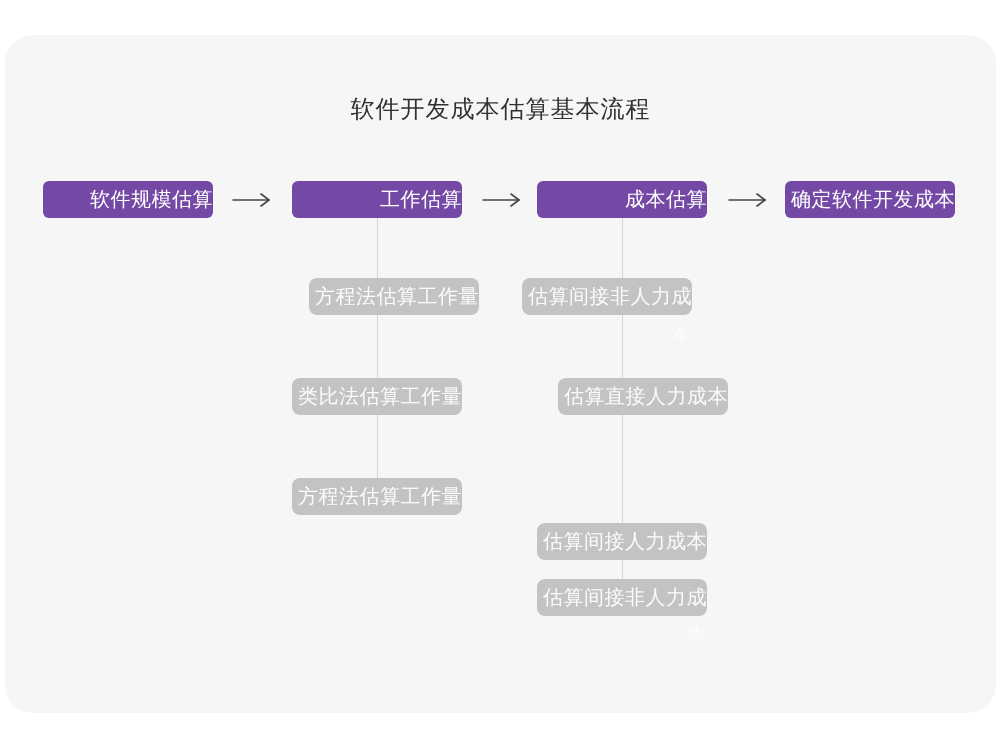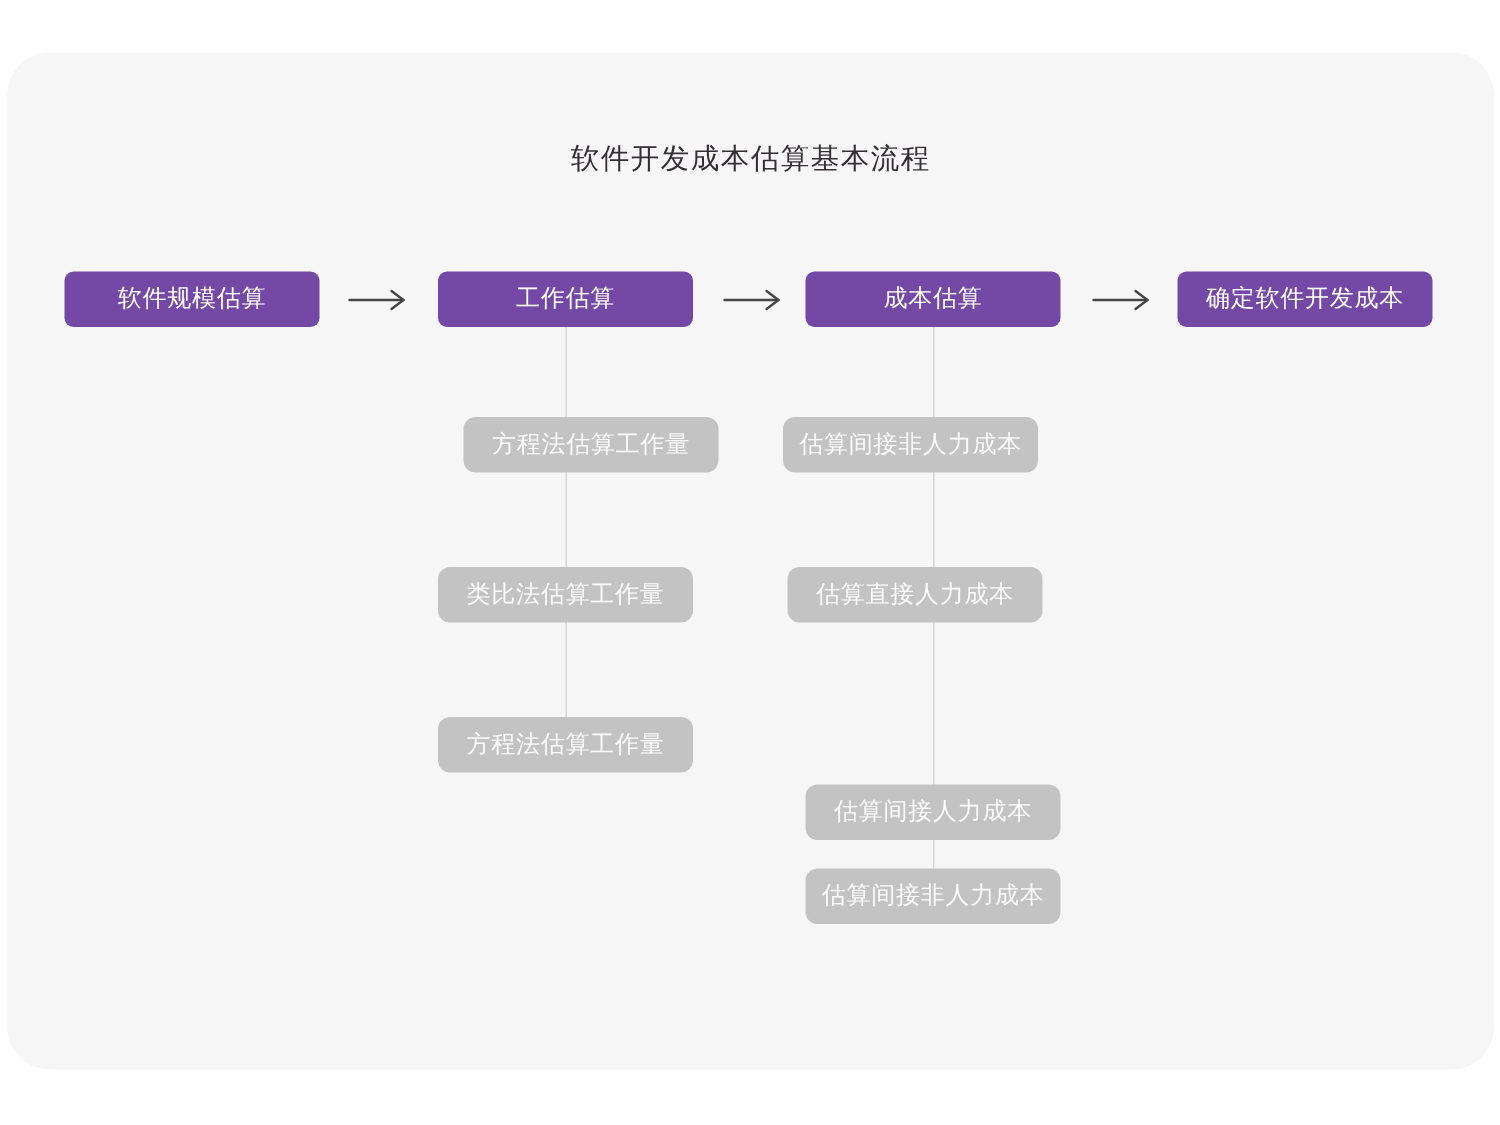--- a/index.html
+++ b/index.html
@@ -17,31 +17,31 @@
     left: 5px; top: 35px;
     width: 991px; height: 678px;
     background: var(--card_background, #f6f6f7);
     border-radius: 28px;
   }
   .title {
     position: absolute;
     left: 0; right: 0; top: 58px;
     margin: 0;
     text-align: center;
-    font-size: 19px;
+    font-size: 24px;
     font-weight: 500;
     letter-spacing: 1px;
     color: var(--title_text, #332f33);
   }
   .node {
     position: absolute;
     width: 170px; height: 37px;
     line-height: 37px;
-    text-align: center;
-    font-size: 16px;
+    text-align: right;
+    font-size: 20px;
     letter-spacing: 0.5px;
     color: var(--node_text, #ffffff);
     z-index: 2;
   }
   .node.primary {
     background: var(--primary, #7448a5);
     border-radius: 6px;
   }
   .node.secondary {
     background: var(--secondary, #c3c3c4);
@@ -101,18 +101,18 @@
       </svg>
     </div>
 
     <div class="node primary" style="left:780px; top:146px;">确定软件开发成本</div>
 
     <div class="node secondary" style="left:304px; top:243px;">方程法估算工作量</div>
     <div class="node secondary" style="left:287px; top:343px;">类比法估算工作量</div>
     <div class="node secondary" style="left:287px; top:443px;">方程法估算工作量</div>
 
     <div class="node secondary" style="left:517px; top:243px;">估算间接非人力成本</div>
-    <div class="node secondary" style="left:520px; top:343px;">估算直接人力成本</div>
+    <div class="node secondary" style="left:553px; top:343px;">估算直接人力成本</div>
     <div class="node secondary" style="left:532px; top:461px;margin-top:27px;">估算间接人力成本</div>
     <div class="node secondary" style="left:532px; top:544px;">估算间接非人力成本</div>
 
   </div>
 </div>
 
 </body></html>

